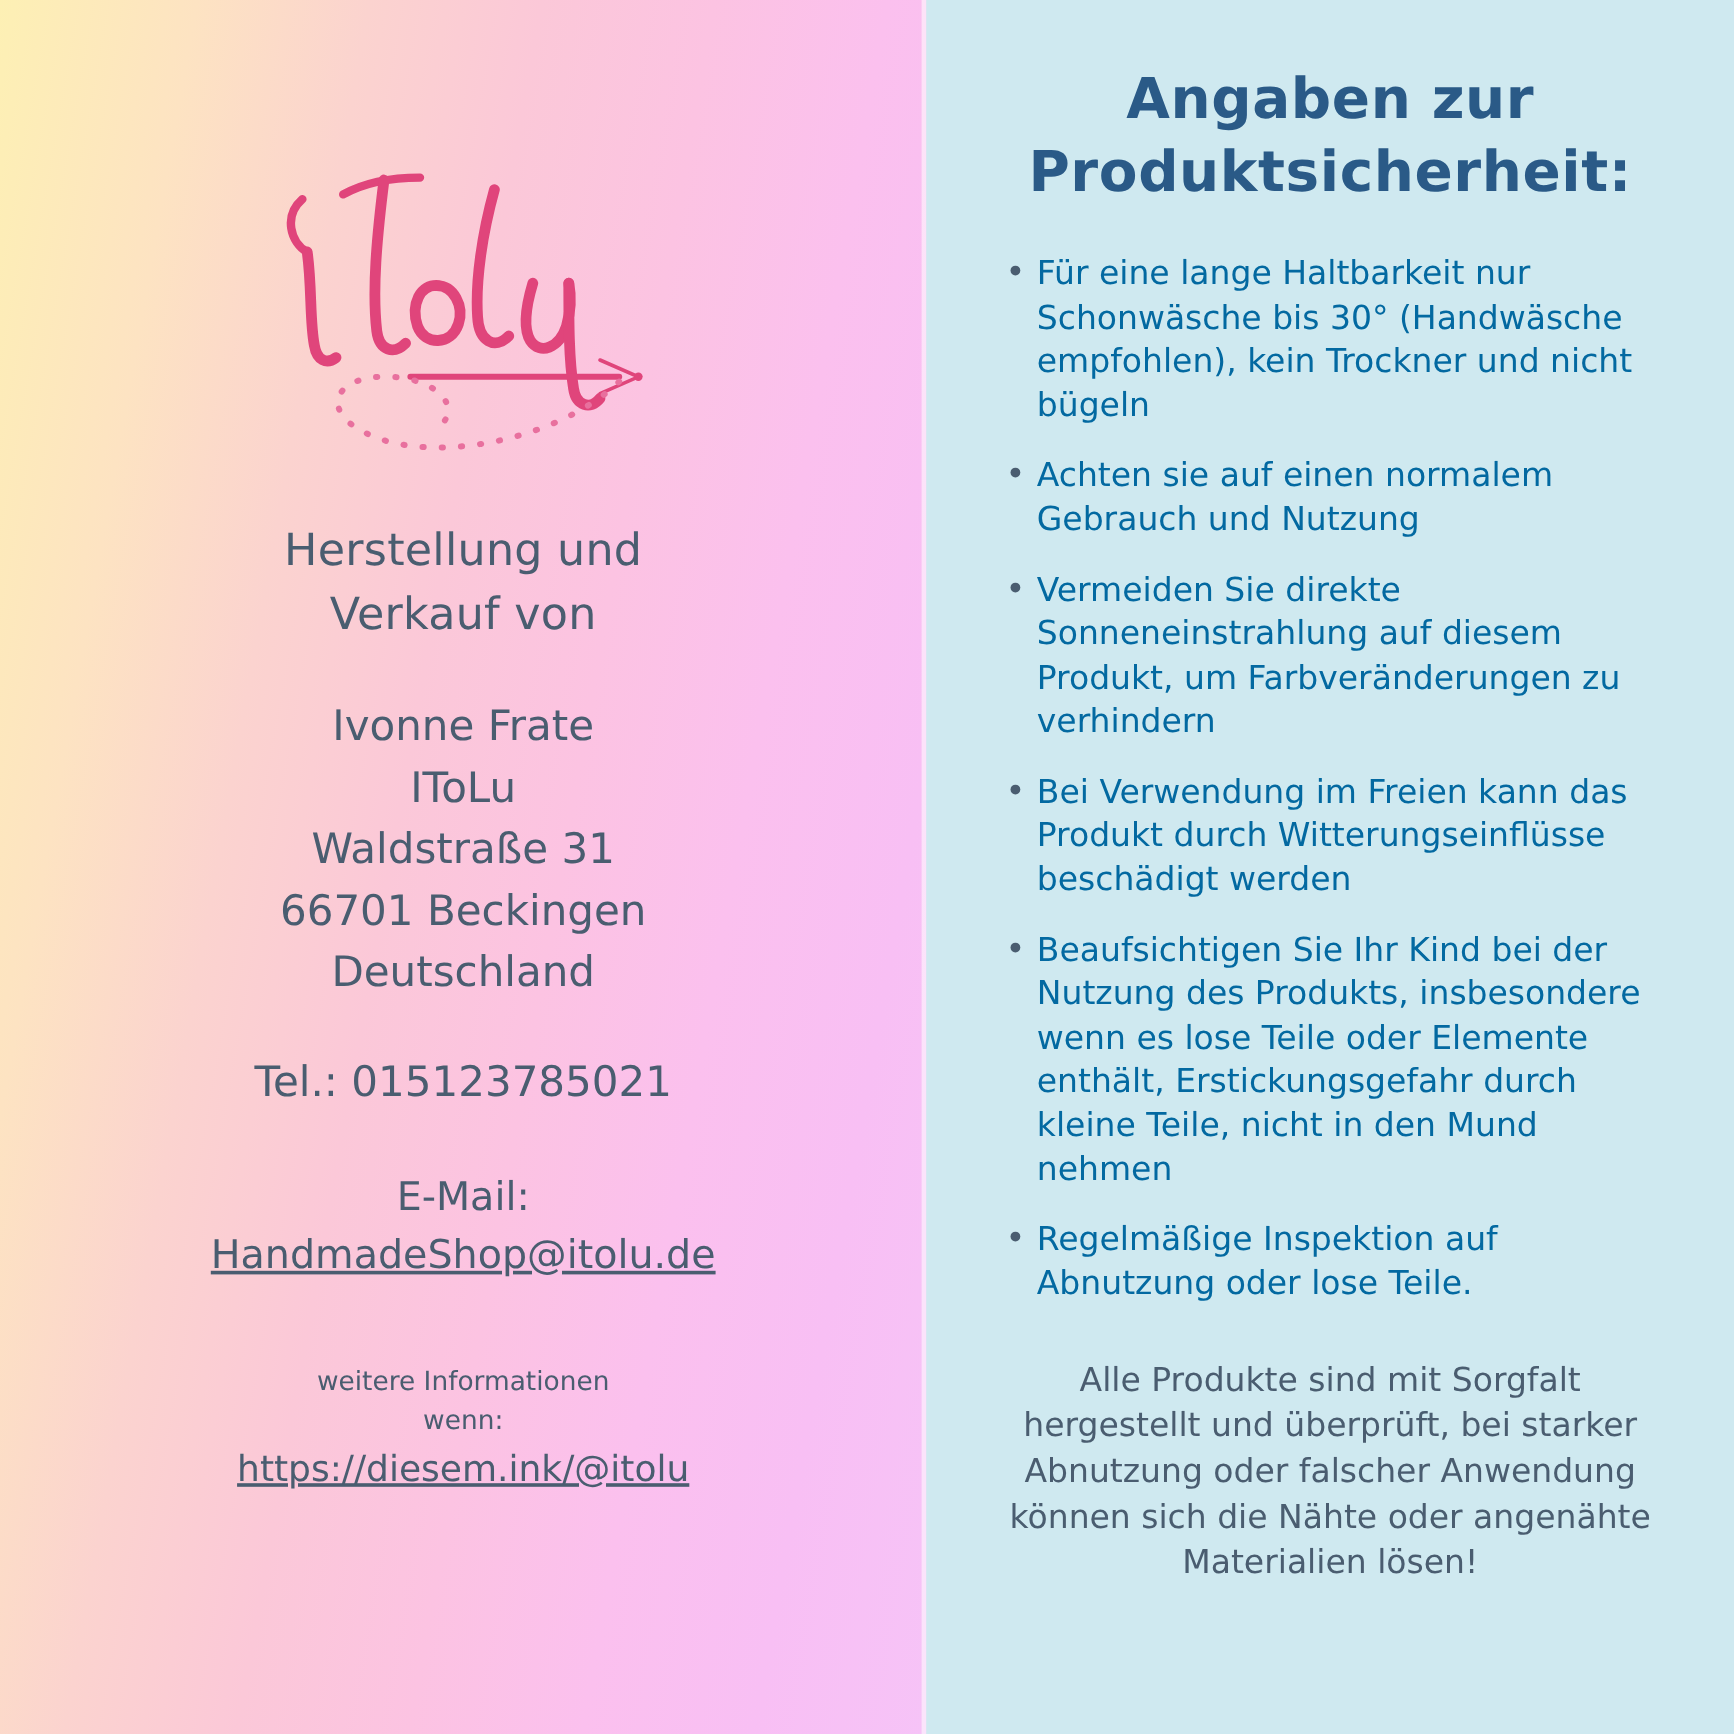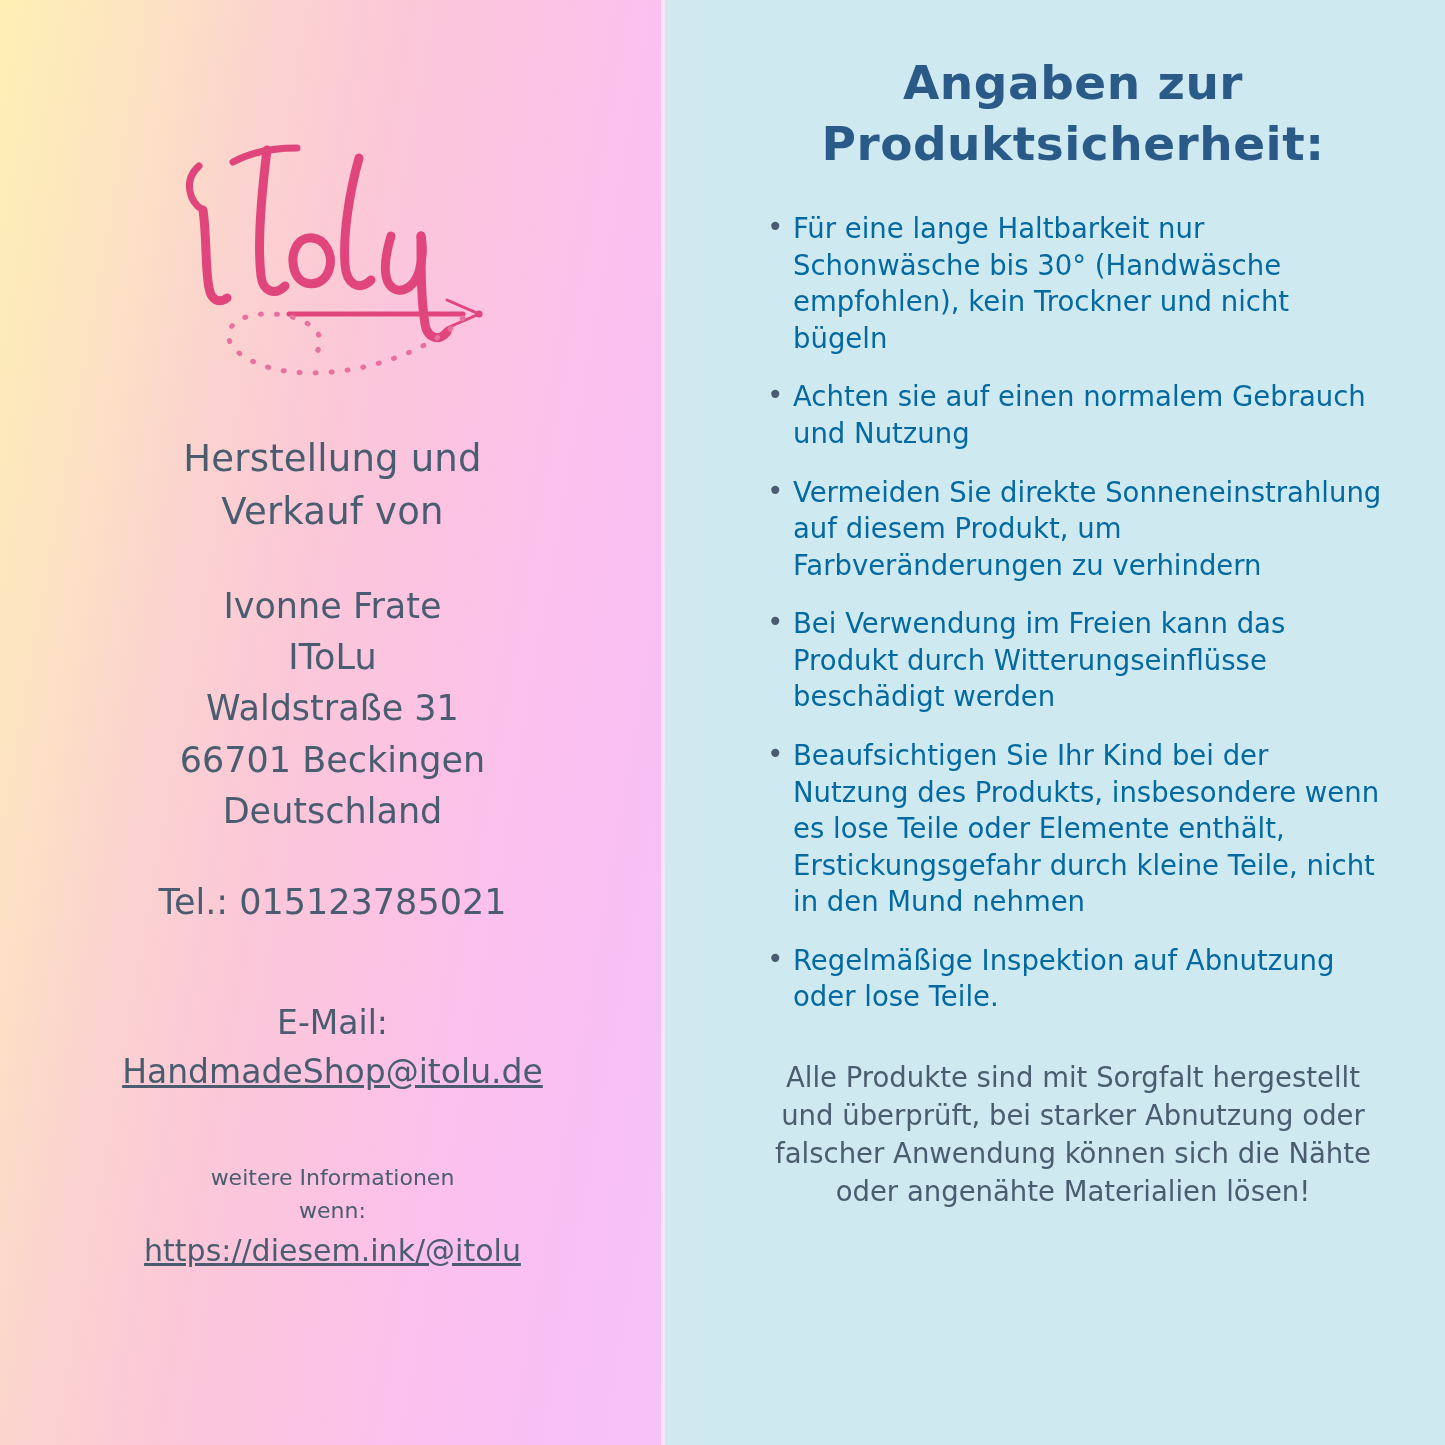--- a/index.html
+++ b/index.html
@@ -16,21 +16,21 @@
     position: relative;
     width: 1445px;
     height: 1445px;
     display: flex;
     background: #cfe9ef;
   }
 
   
   .left-panel {
     position: relative;
-    width: 665px;
+    width: 772px;
     height: 100%;
     background: linear-gradient(100deg,
         #fdf0b4 0%,
         #fde3c2 16%,
         #fbd3cf 30%,
         #fbc8d8 44%,
         #fcc3e2 58%,
         #fbc0ee 72%,
         #f8bff4 86%,
         #f6c3f7 100%);
@@ -75,21 +75,21 @@
     font-size: 35px;
     line-height: 1.47;
     color: #4a5d70;
   }
   .tel {
     margin-top: 44px;
     font-size: 35px;
     color: #4a5d70;
   }
   .email-label {
-    margin-top: 76px;
+    margin-top: 50px;
     font-size: 33px;
     color: #4a5d70;
     line-height: 1.5;
   }
   .email-link {
     display: inline-block;
     font-size: 33px;
     color: #4a5d70;
     text-decoration: underline;
     line-height: 1.5;
@@ -109,21 +109,20 @@
   }
 
   
   .right-panel {
     position: relative;
     flex: 1;
     height: 100%;
     background: #cfe9f0;
     box-sizing: border-box;
     padding: 52px 62px 0 62px;
-    margin-left: 36px;
   }
   .safety-title {
     text-align: center;
     color: #2a5a87;
     font-family: "DejaVu Sans", sans-serif;
     font-weight: bold;
     font-size: 47px;
     line-height: 1.3;
     letter-spacing: 0.5px;
     margin: 0 0 36px 0;

